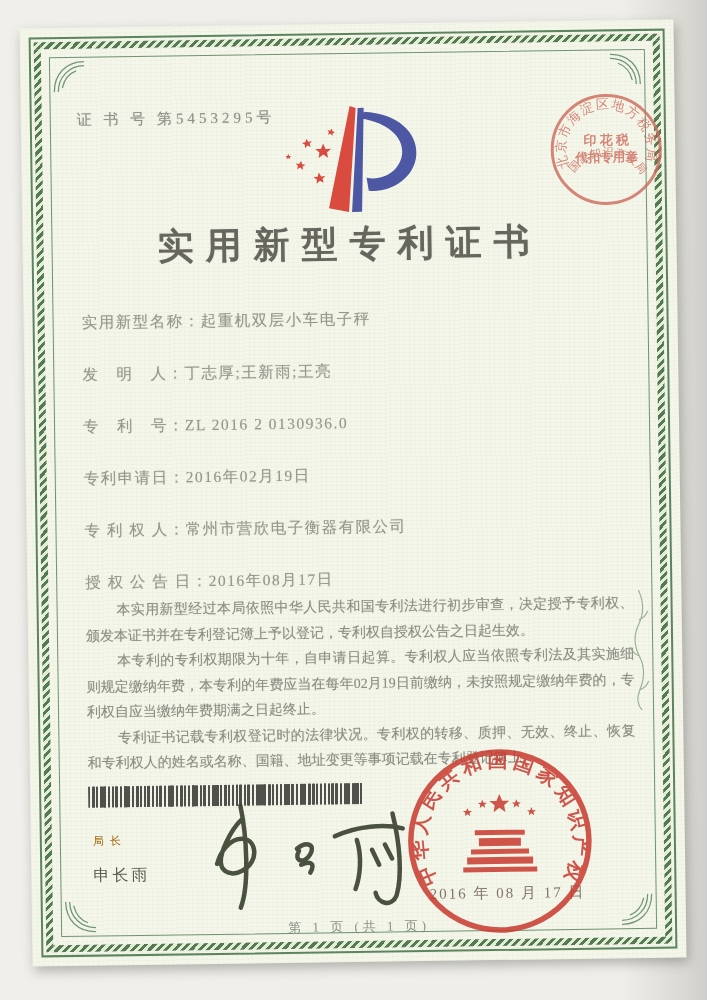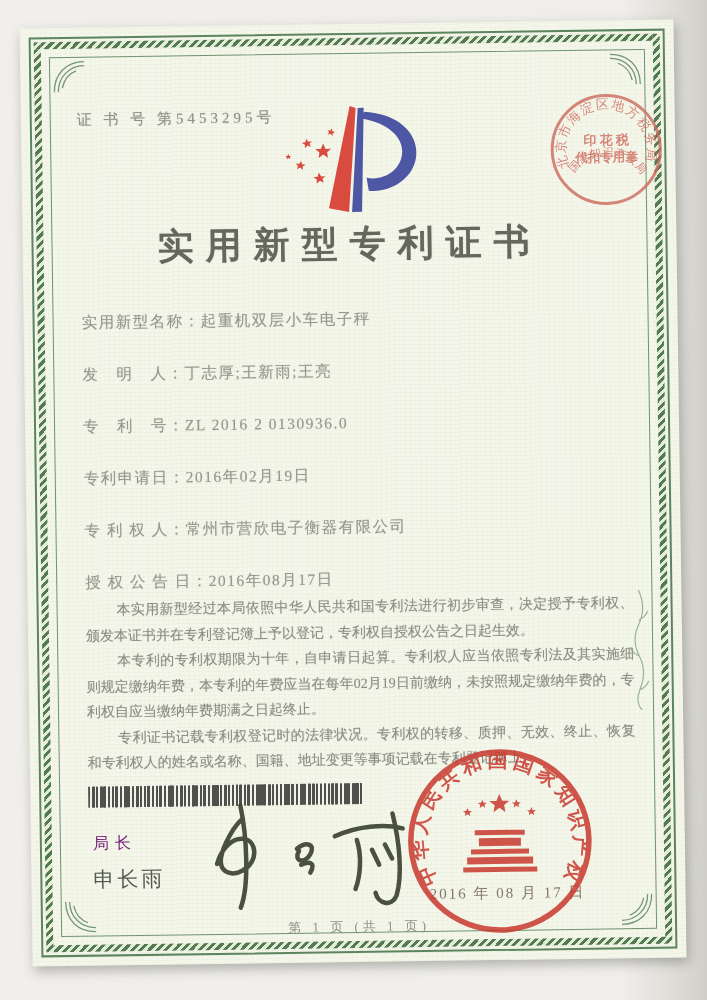--- a/index.html
+++ b/index.html
@@ -58,22 +58,22 @@
   .paragraphs p{margin:0;text-indent:2.2em;}
 
   .barcode{
     position:absolute;left:58px;top:759px;width:274px;height:21px;
     background-image:
       repeating-linear-gradient(90deg,#3a3a37 0 2px,transparent 2px 4px),
       repeating-linear-gradient(90deg,transparent 0 5px,#3a3a37 5px 7px,transparent 7px 11px),
       repeating-linear-gradient(90deg,transparent 0 13px,#3a3a37 13px 16px,transparent 16px 23px);
     opacity:.88;
   }
-  .director-label{position:absolute;left:62px;top:806px;font-size:16px;color:#701a75;letter-spacing:6px;}
-  .director-name{position:absolute;left:62px;top:838px;font-size:21px;color:#555c4e;letter-spacing:3px;}
+  .director-label{position:absolute;left:62px;top:806px;font-size:11px;color:#a16207;letter-spacing:6px;}
+  .director-name{position:absolute;left:62px;top:838px;font-size:16px;color:#555c4e;letter-spacing:3px;}
   .signature{position:absolute;left:158px;top:772px;width:230px;height:115px;}
   .issue-date{
     position:absolute;left:398px;top:862px;font-size:15px;color:#84756a;
     letter-spacing:2px;z-index:1;
   }
   .seal{position:absolute;left:372px;top:722px;width:194px;height:194px;z-index:2;opacity:.85;}
   .tax-stamp{position:absolute;left:527px;top:71px;width:116px;height:116px;opacity:.8;}
   .footer{
     position:absolute;left:0;right:0;top:894px;text-align:center;
     font-size:13px;color:#8a9286;letter-spacing:4px;

